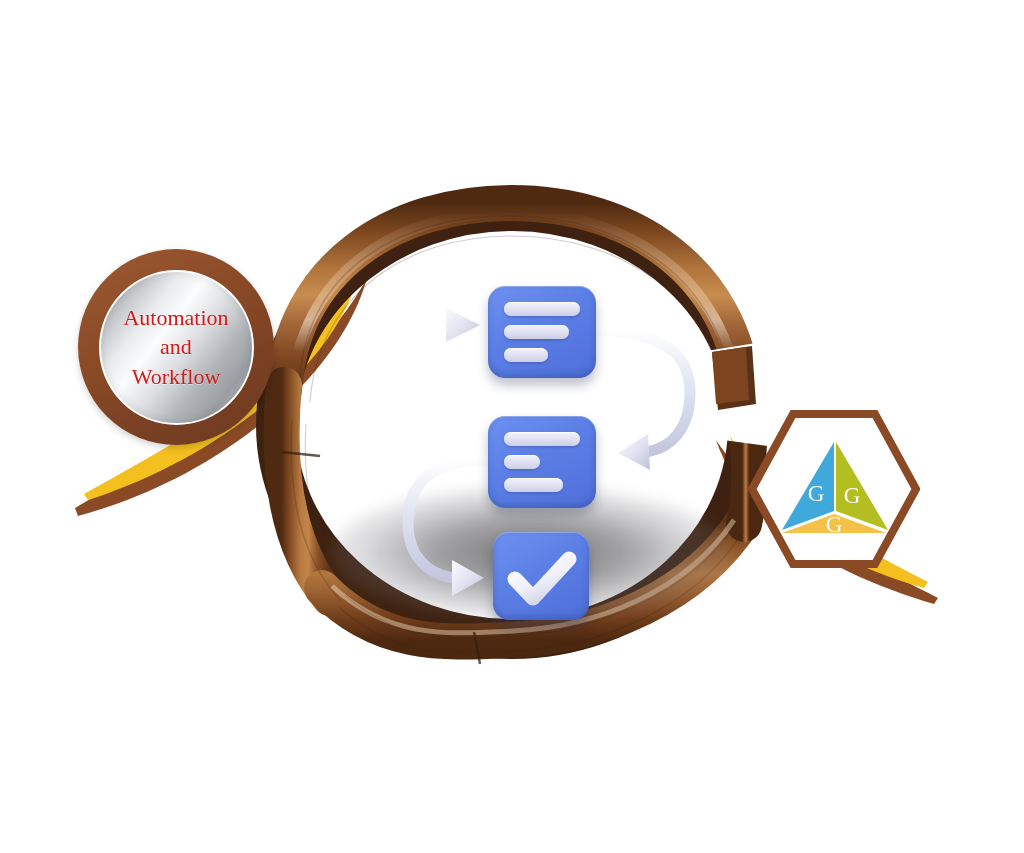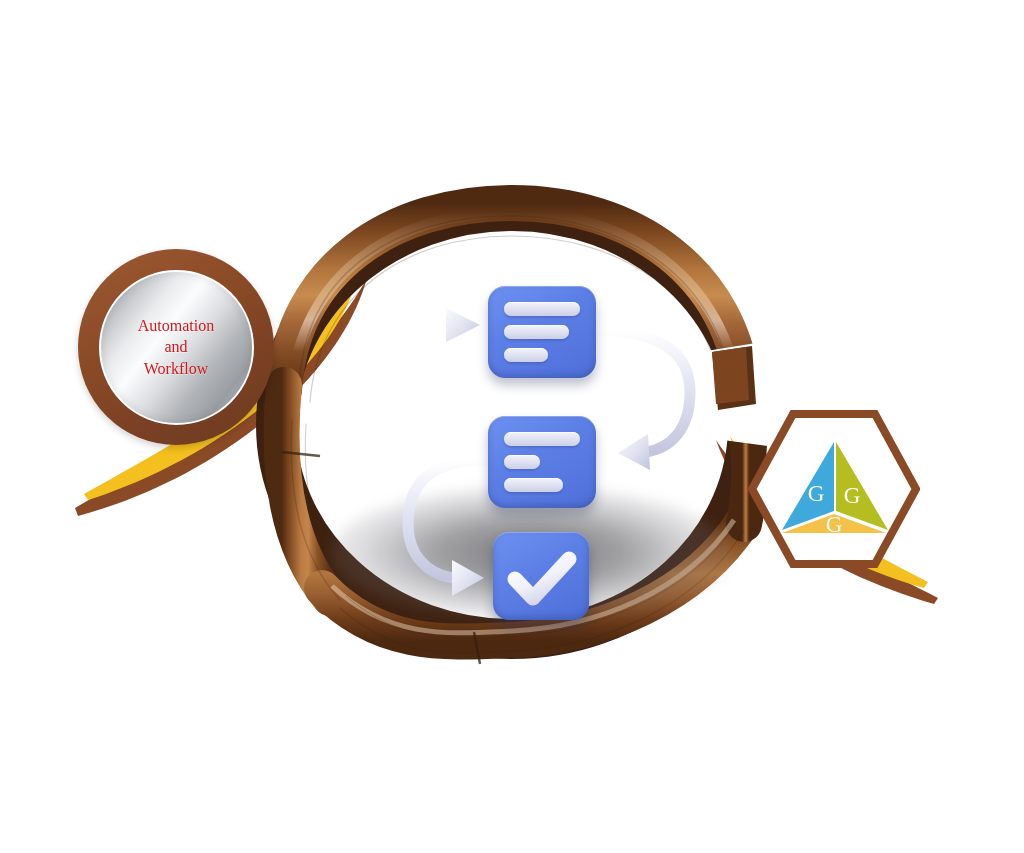--- a/index.html
+++ b/index.html
@@ -125,21 +125,21 @@
     border: 2px solid #ffffff;
     box-sizing: border-box;
     display: flex;
     align-items: center;
     justify-content: center;
     box-shadow: inset 0 0 10px rgba(0,0,0,0.10);
   }
   .badge-text {
     font-family: "Liberation Serif", "DejaVu Serif", serif;
     color: #CE1B1B;
-    font-size: 16px;
+    font-size: 22px;
     line-height: 1.32;
     text-align: center;
     font-weight: 400;
     white-space: pre-line;
     text-shadow: 0 1px 0 rgba(255,255,255,0.45);
   }
 
   
   .hexlogo {
     position: absolute;

